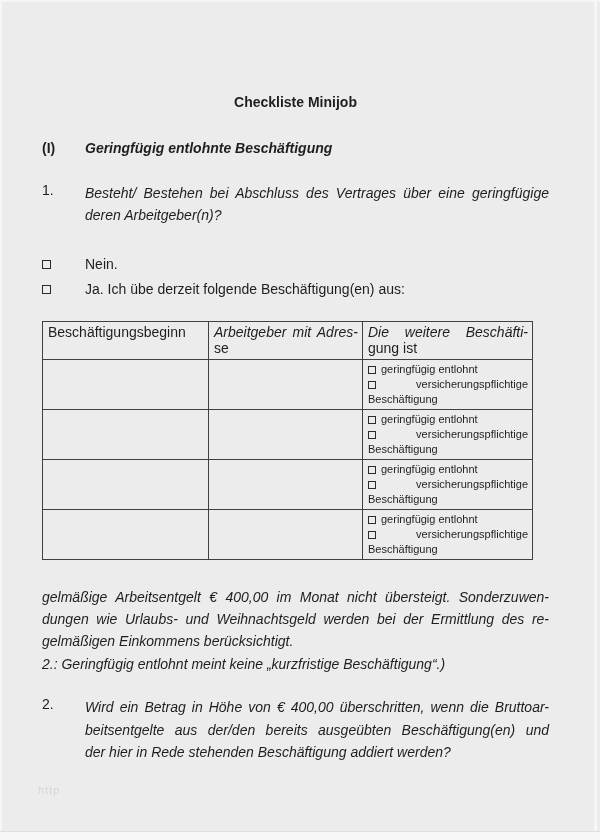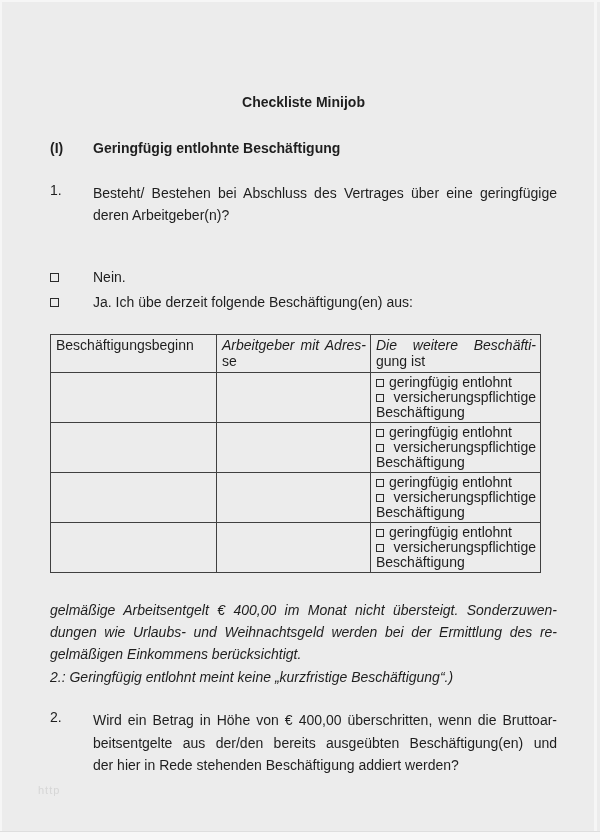--- a/index.html
+++ b/index.html
@@ -8,48 +8,48 @@
     position:relative;width:600px;height:840px;background:#ececec;
     font-family:"Liberation Sans","DejaVu Sans",sans-serif;
     font-size:14px;color:#1e1e1e;box-sizing:border-box;
   }
   
   .edge-top{position:absolute;left:0;top:0;width:600px;height:2px;background:#f6f6f6;}
   .edge-left{position:absolute;left:0;top:0;width:2px;height:840px;background:#f6f6f6;}
   .edge-right{position:absolute;left:594px;top:0;width:3px;height:840px;background:#f6f6f6;}
   .edge-bottom{position:absolute;left:0;top:831px;width:600px;height:9px;background:#f7f7f7;border-top:1px solid #dedede;box-sizing:border-box;}
 
-  .content{position:absolute;left:50px;top:0;width:507px;}
+  .content{position:absolute;left:42px;top:0;width:507px;}
 
   .line{line-height:22.4px;}
   .j{text-align:justify;text-align-last:justify;}
 
   .doc-title{margin-top:91px;text-align:center;font-weight:bold;line-height:22.4px;}
 
   .sec-head{margin-top:24px;display:flex;line-height:22.4px;font-weight:bold;}
   .qnum{width:43px;flex:none;}
-  .qbody{width:464px;}
+  .qbody{width:464px;font-style:italic;}
 
   .question{display:flex;}
   .q1{margin-top:22px;}
   .q2{margin-top:21px;}
 
-  .options{margin-top:38px;}
+  .options{margin-top:25px;}
   .option{display:flex;height:25px;align-items:center;}
   .option .qnum{display:flex;align-items:center;}
   .cbx{width:7px;height:7px;border:1px solid #2b2b2b;display:inline-block;box-sizing:content-box;background:transparent;flex:none;}
   .cbx.sm{width:6px;height:6px;margin-right:5px;position:relative;top:1px;}
 
   table.emp{border-collapse:collapse;margin-top:19px;table-layout:fixed;width:490px;}
   table.emp td,table.emp th{border:1px solid #404040;vertical-align:top;padding:2px 4px 2px 5px;font-weight:normal;text-align:left;}
   table.emp th{height:33px;}
   table.emp td{height:39px;}
   .hline{line-height:16px;}
   .hj{text-align:justify;text-align-last:justify;font-style:italic;}
-  .cline{line-height:15px;font-size:14px;display:flex;align-items:center;}
+  .cline{line-height:15px;font-size:11px;display:flex;align-items:center;}
   .cline.spread{justify-content:space-between;}
   .cline.plain{display:block;}
 
   .note{margin-top:26px;font-style:italic;}
 
   .watermark{position:absolute;left:38px;top:785px;font-size:11px;color:#d6d6d6;letter-spacing:1px;line-height:11px;}
 </style>
 </head>
 <body>
 

